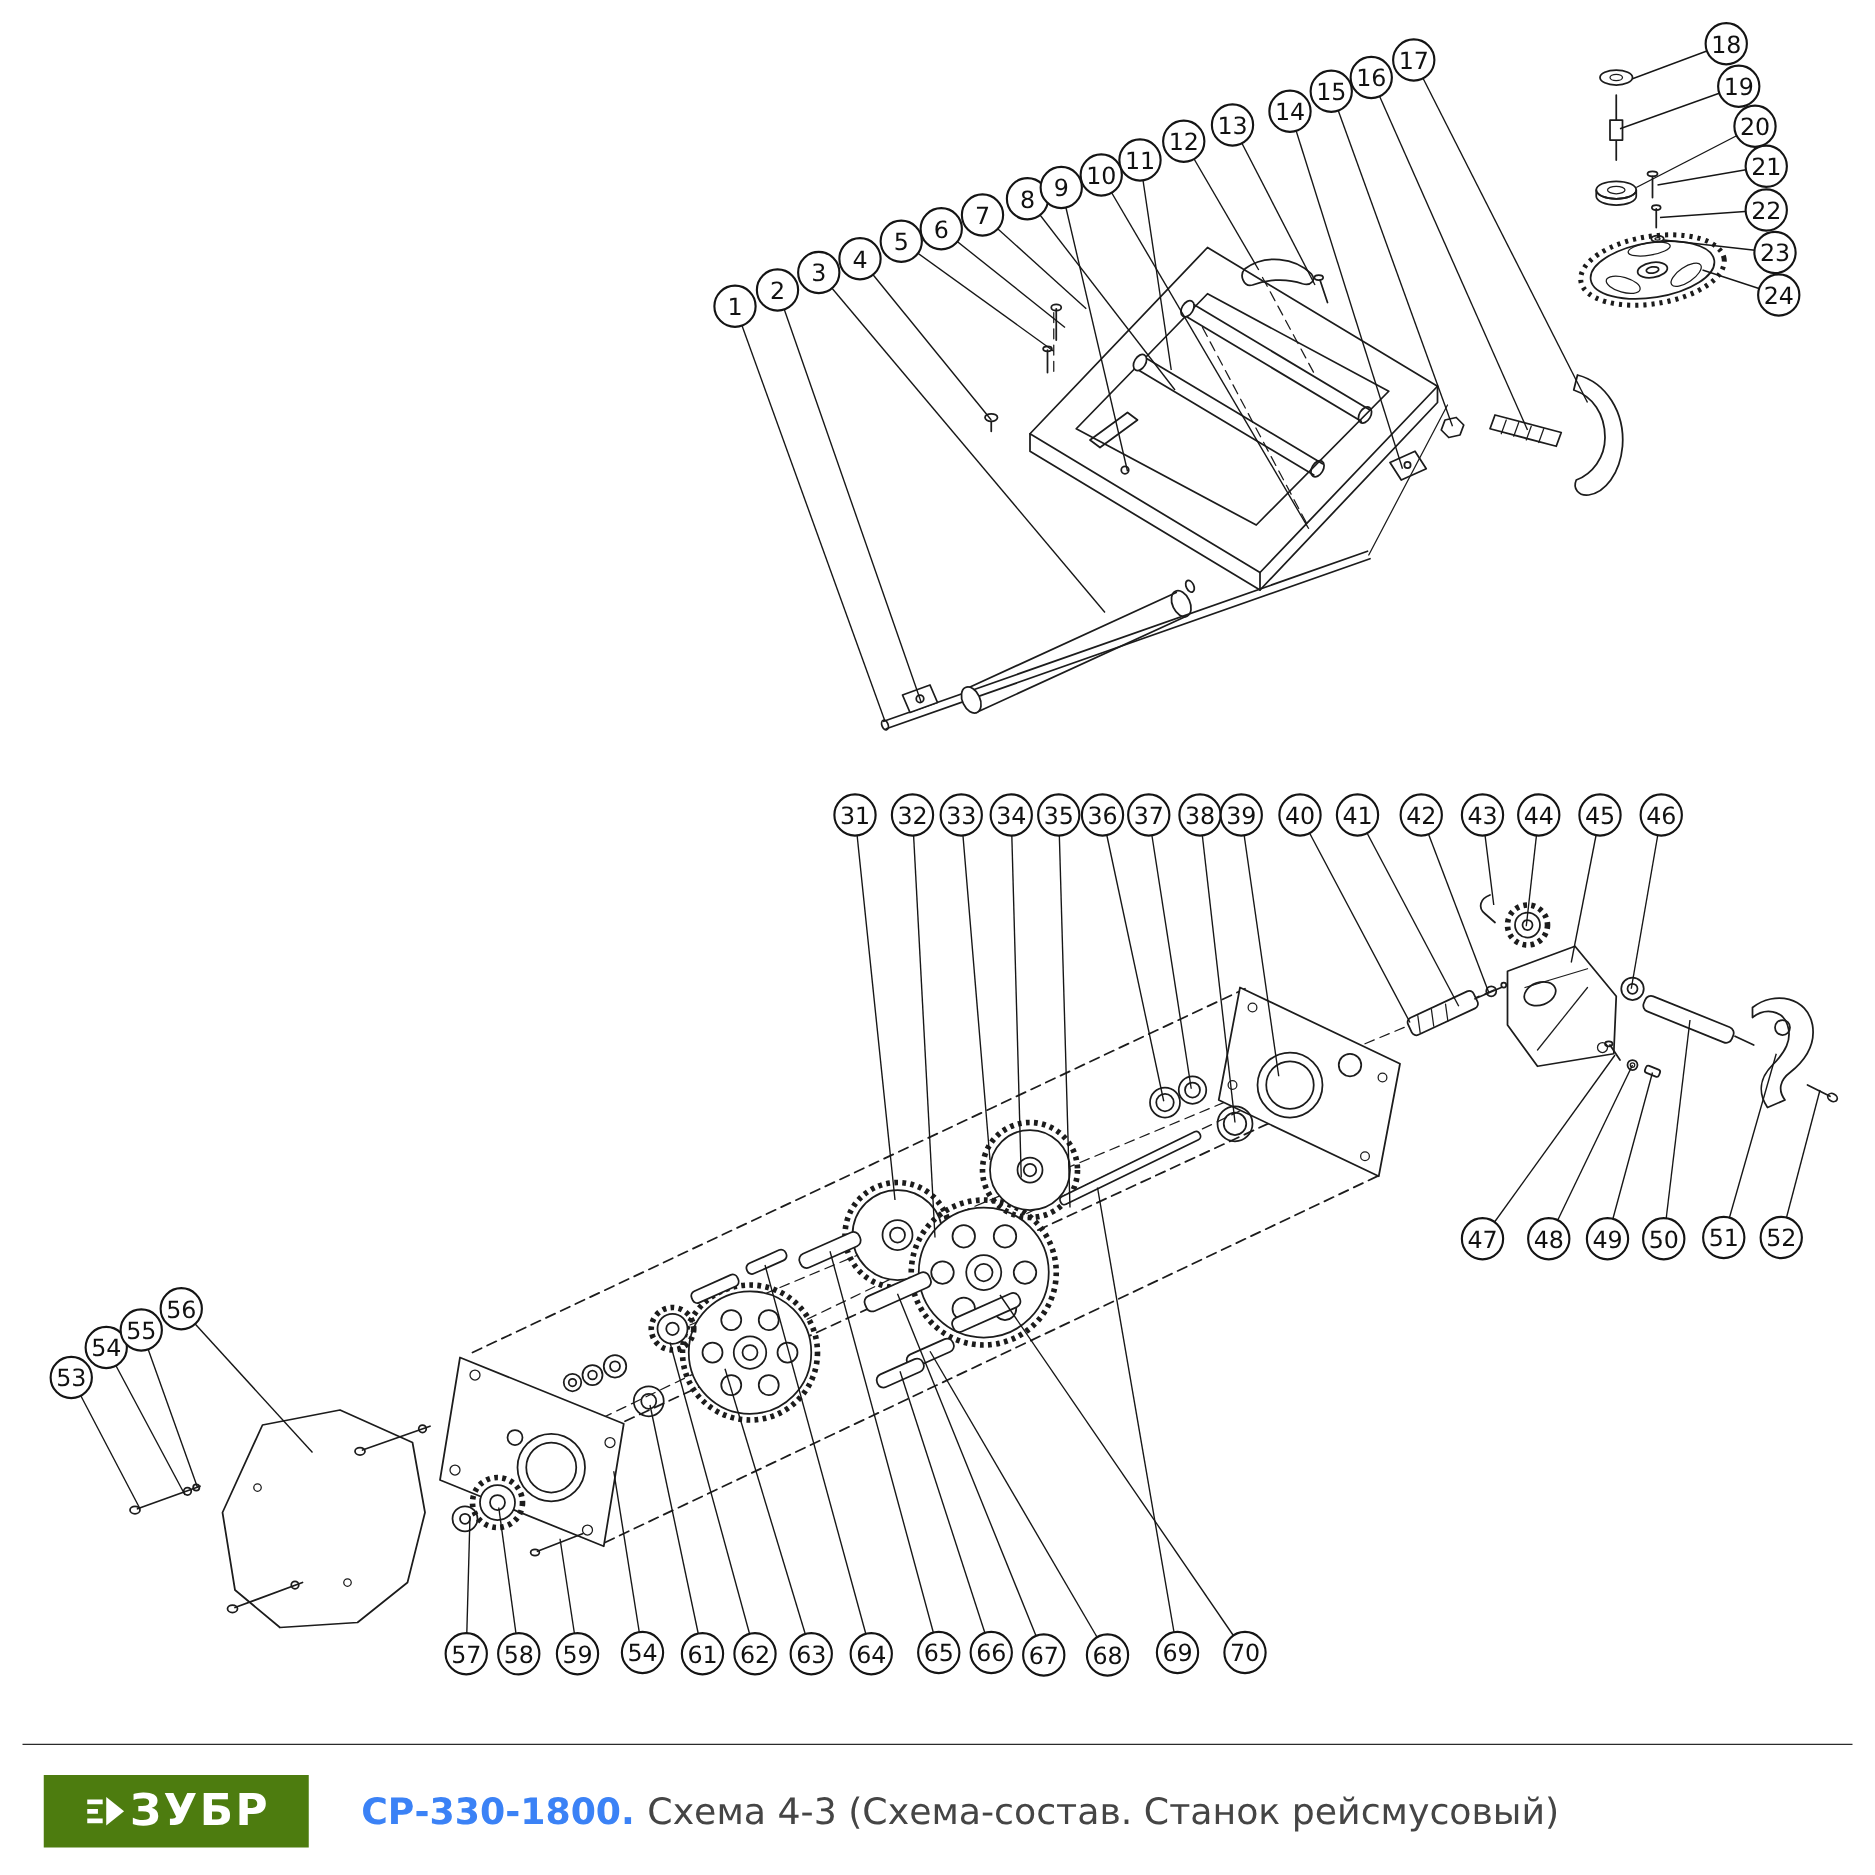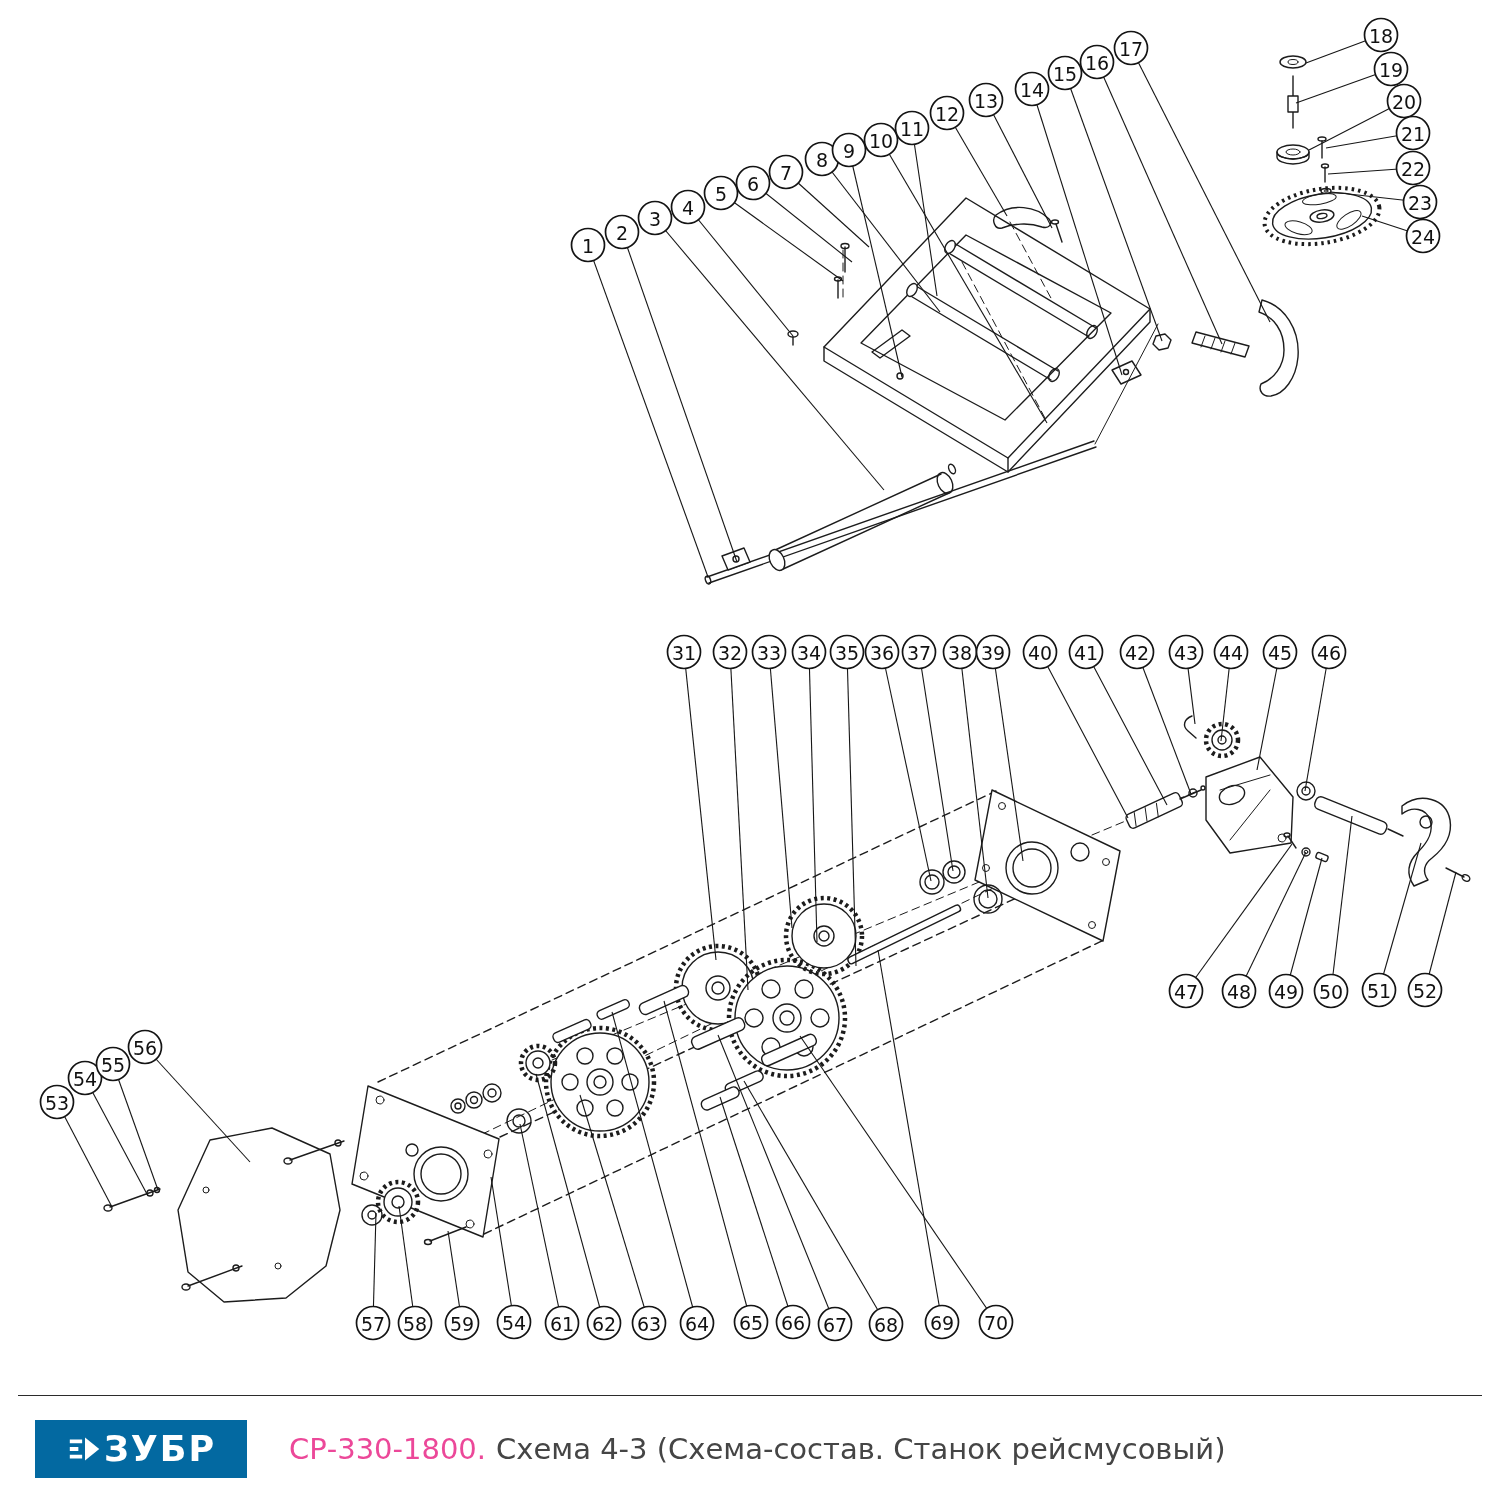--- a/index.html
+++ b/index.html
@@ -13,24 +13,24 @@
   .dash{stroke-dasharray:8 5}
   .gteeth{fill:none;stroke:#1c1c1c;stroke-width:4.5;stroke-dasharray:3 3.5}
   .wteeth{fill:none;stroke:#1c1c1c;stroke-width:4;stroke-dasharray:2.5 4}
   .leader{stroke:#161616;stroke-width:1.1;fill:none}
   .bubble{fill:#fff;stroke:#141414;stroke-width:1.7}
   .bubble-num{font-family:"DejaVu Sans",sans-serif;font-size:19px;fill:#111;
     text-anchor:middle;dominant-baseline:central}
   .footer{position:absolute;left:0;right:0;bottom:0;height:105px;background:#fff}
   .divider{position:absolute;top:0;left:18px;right:18px;border-top:1.5px solid #2b2b2b}
   .footer-row{position:absolute;top:25px;left:35px;right:35px;display:flex;align-items:center;gap:42px}
-  .brand-box{width:212px;height:58px;background:#0369a1;display:flex;align-items:center;justify-content:center;flex:0 0 auto}
+  .brand-box{width:212px;height:58px;background:#4d7c0f;display:flex;align-items:center;justify-content:center;flex:0 0 auto}
   .brand-text{color:#fff;font-weight:bold;font-size:35px;letter-spacing:2px;line-height:1}
   .doc-title{font-size:29px;color:#454545;white-space:nowrap}
-  .model{font-weight:normal;color:#ec4899;margin-right:10px}
+  .model{font-weight:bold;color:#3b82f6;margin-right:10px}
 </style>
 </head>
 <body>
 
 <div class="page">
 
   <svg class="diagram" width="1500" height="1395" viewBox="0 0 1500 1395">
 
     <g>
 

